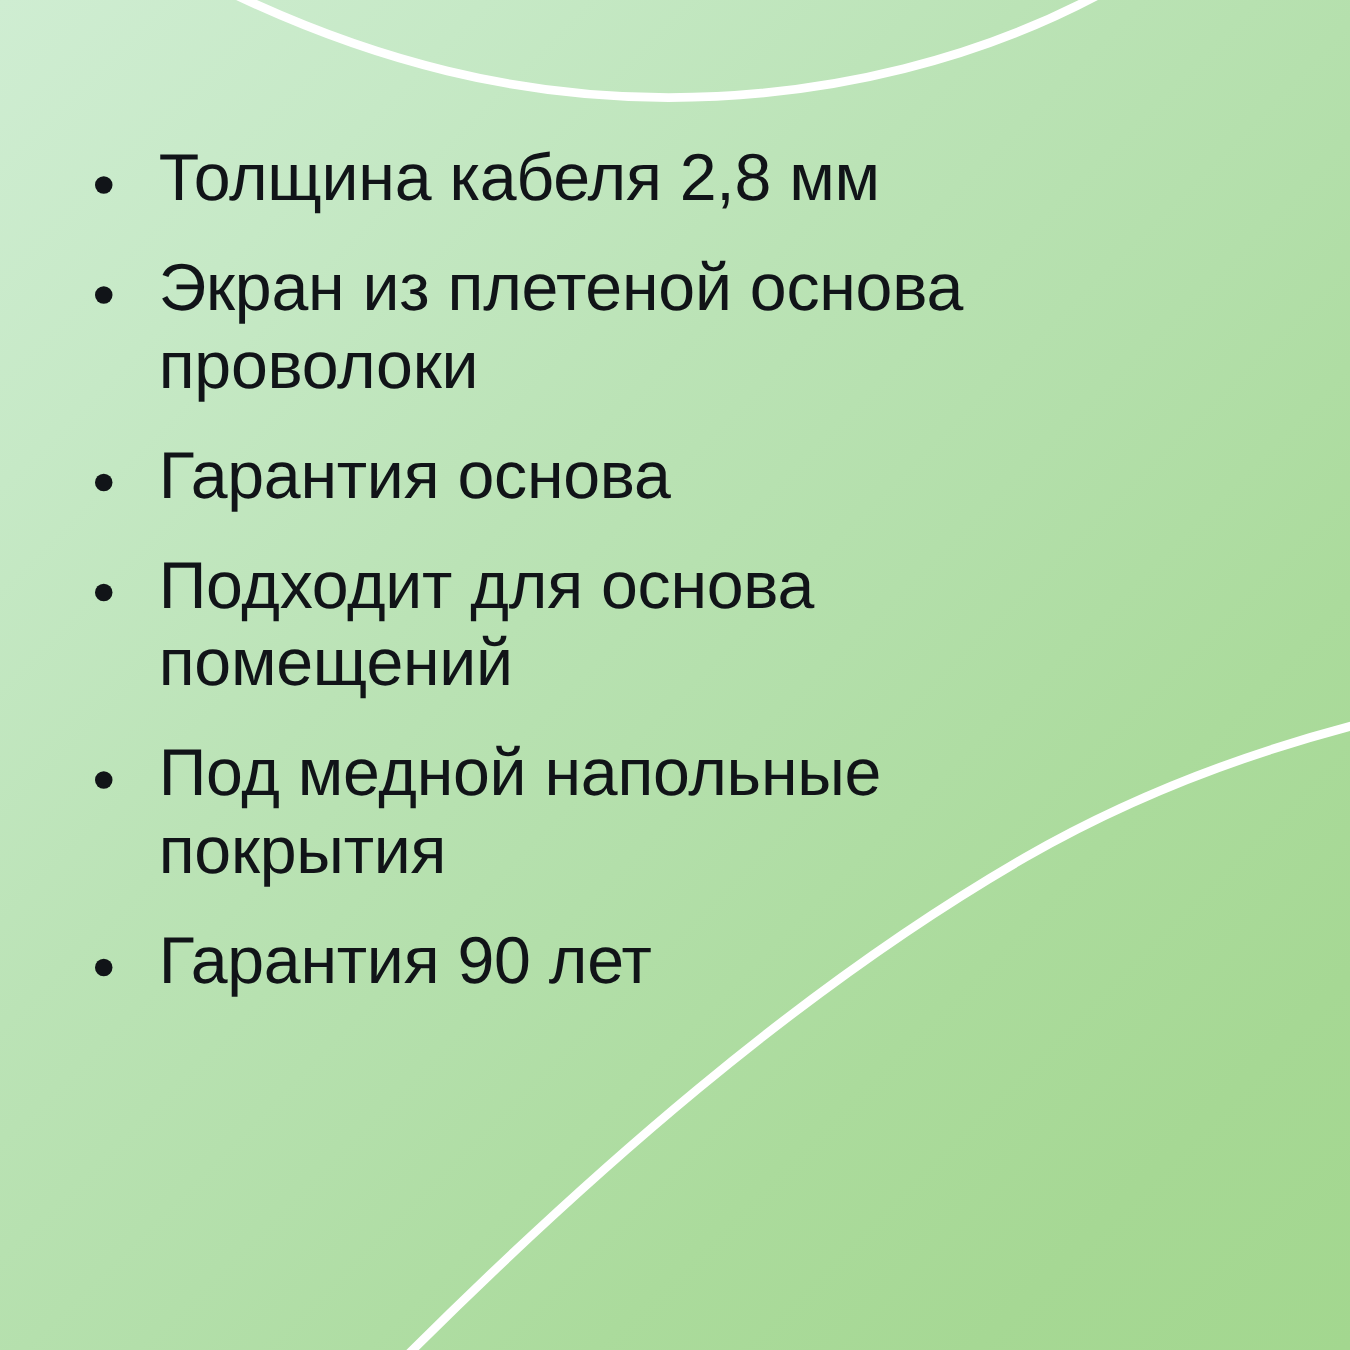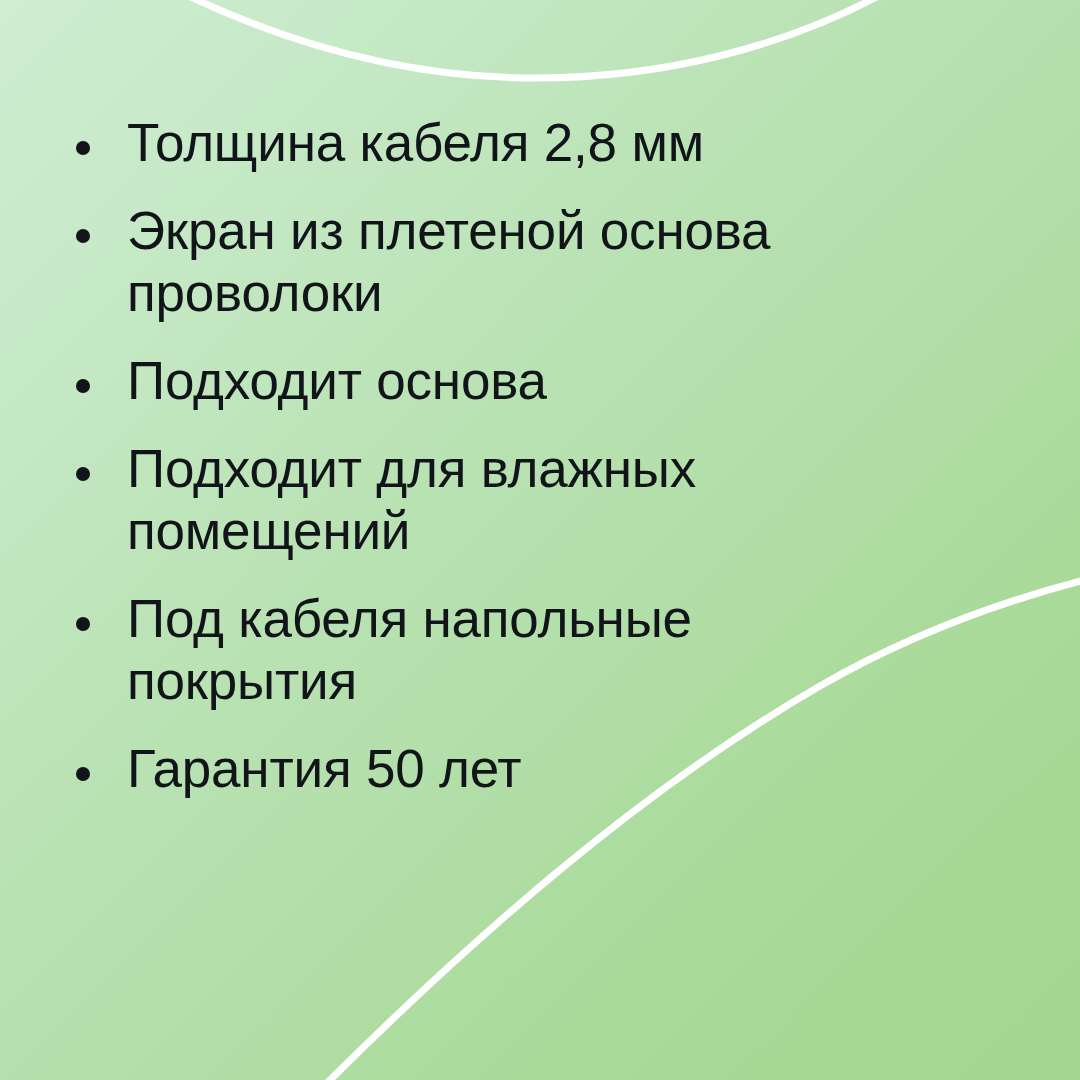--- a/index.html
+++ b/index.html
@@ -95,31 +95,31 @@
   </div>
 
   <div class="feature-item">
     <span class="feature-bullet"></span>
     <span class="feature-text">Экран из плетеной основа проволоки</span>
   </div>
 
 
   <div class="feature-item">
     <span class="feature-bullet"></span>
-    <span class="feature-text">Подходит основа</span>
+    <span class="feature-text">Гарантия основа</span>
   </div>
 
   <div class="feature-item">
     <span class="feature-bullet"></span>
-    <span class="feature-text">Подходит для влажных помещений</span>
+    <span class="feature-text">Подходит для основа помещений</span>
   </div>
 
   <div class="feature-item">
     <span class="feature-bullet"></span>
-    <span class="feature-text">Под кабеля напольные покрытия</span>
+    <span class="feature-text">Под медной напольные покрытия</span>
   </div>
 
   <div class="feature-item">
     <span class="feature-bullet"></span>
-    <span class="feature-text">Гарантия 50 лет</span>
+    <span class="feature-text">Гарантия 90 лет</span>
   </div>
 
 </div>
 
 </body></html>

